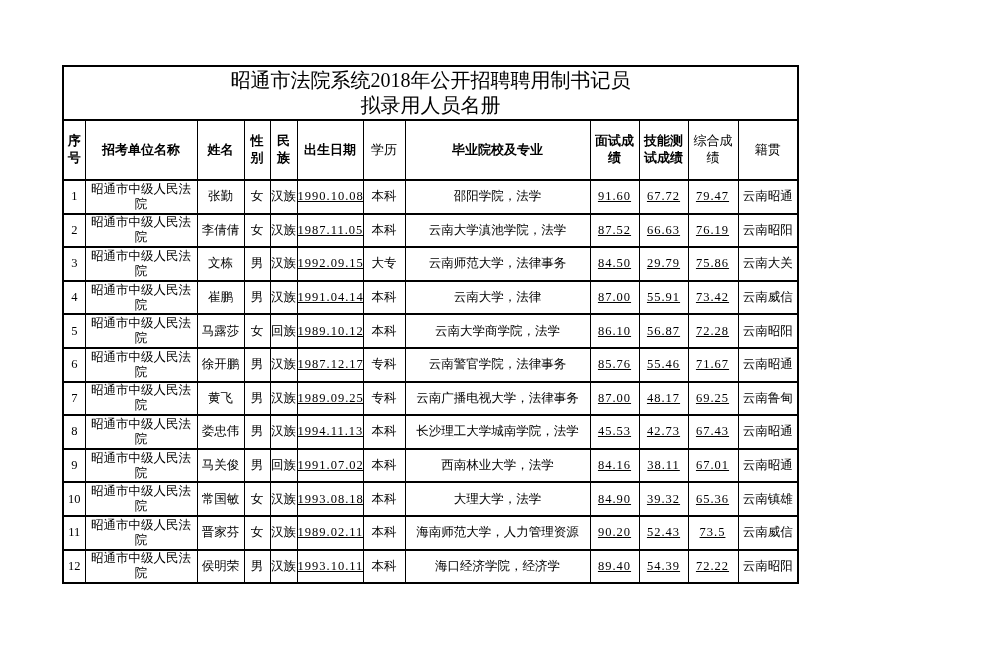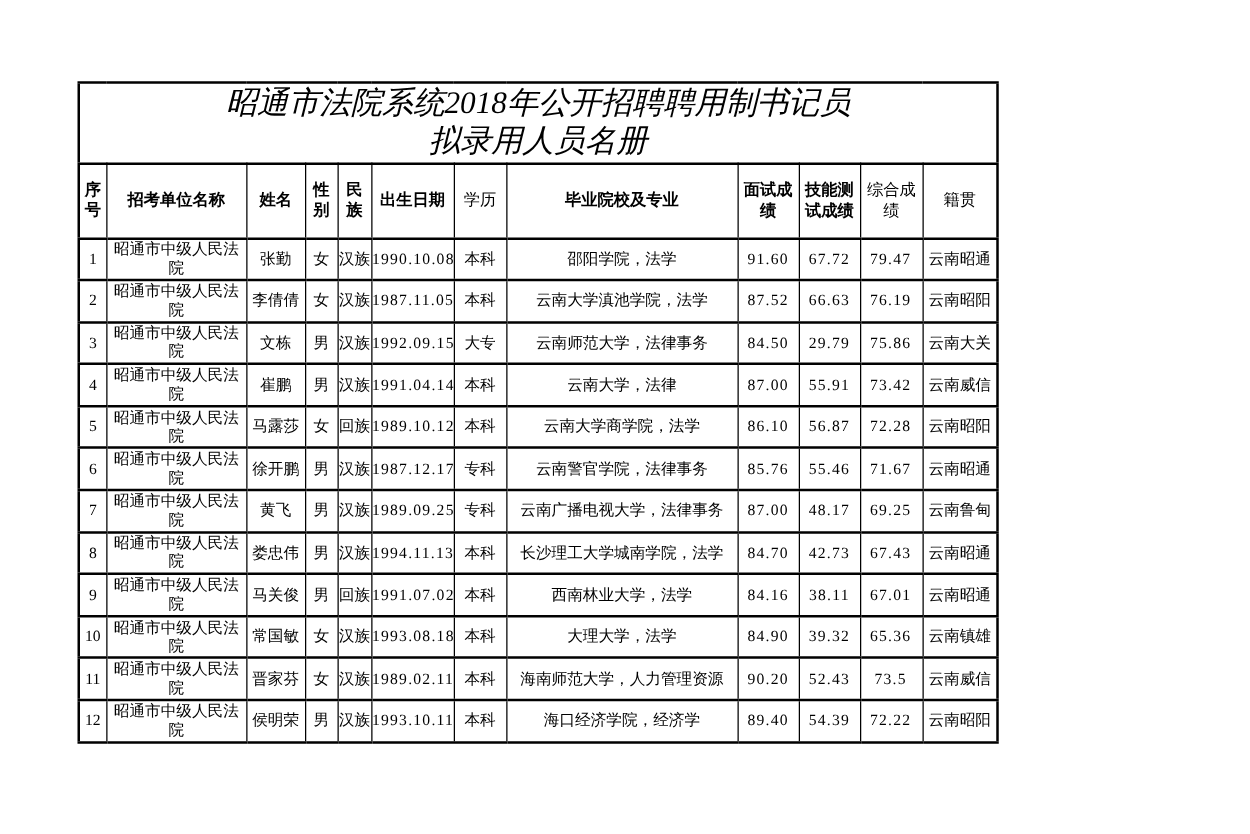--- a/index.html
+++ b/index.html
@@ -49,42 +49,41 @@
   col.c8  { width: 49px; }
   col.c9  { width: 49px; }
   col.c10 { width: 50px; }
   col.c11 { width: 60px; }
 
   tr.title-row { height: 54px; }
   tr.header-row { height: 60px; }
   tr.data-row { height: 33.6px; }
 
   td.title-cell {
-    font-size: 25px;
+    font-size: 20px;
     font-weight: bold;
     line-height: 1.25;
-    font-style: italic;
   }
   th.hdr {
     font-size: 13px;
     line-height: 1.3;
   }
   th.hdr.bold { font-weight: bold; }
   th.hdr .v {
     display: inline-block;
     width: 1em;
     line-height: 1.25;
     white-space: normal;
     word-break: break-all;
   }
   td.cell {
     font-size: 12.5px;
     line-height: 1.2;
   }
-  td.cell.num { letter-spacing: 1px; }
+  td.cell.num { letter-spacing: 1px; text-decoration: underline; }
   td.cell.right {
     padding-right: 1px;
   }
 </style>
 </head>
 <body>
 
 <div class="sheet">
   <table class="roster">
     <colgroup>
@@ -223,21 +222,21 @@
         </tr>
         <tr class="data-row">
           <td class="cell">8</td>
           <td class="cell">昭通市中级人民法院</td>
           <td class="cell">娄忠伟</td>
           <td class="cell">男</td>
           <td class="cell">汉族</td>
           <td class="cell num">1994.11.13</td>
           <td class="cell">本科</td>
           <td class="cell">长沙理工大学城南学院，法学</td>
-          <td class="cell num">84.70</td>
+          <td class="cell num">45.53</td>
           <td class="cell num">42.73</td>
           <td class="cell num right">67.43</td>
           <td class="cell">云南昭通</td>
         </tr>
         <tr class="data-row">
           <td class="cell">9</td>
           <td class="cell">昭通市中级人民法院</td>
           <td class="cell">马关俊</td>
           <td class="cell">男</td>
           <td class="cell">回族</td>

